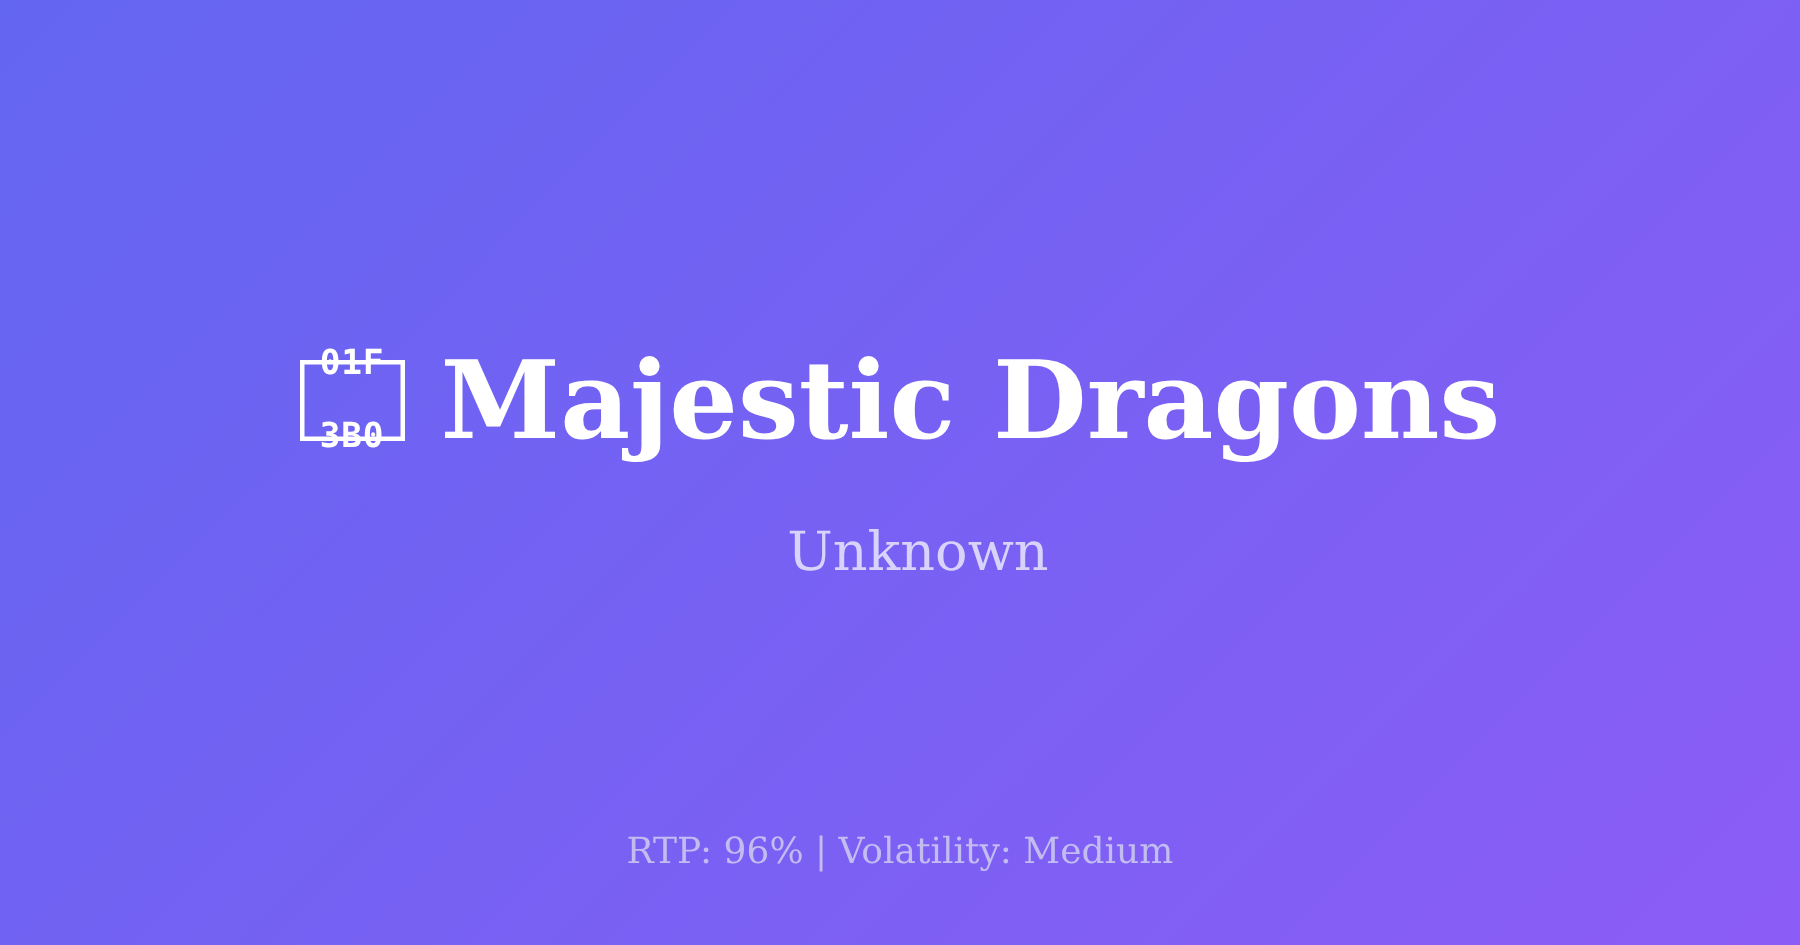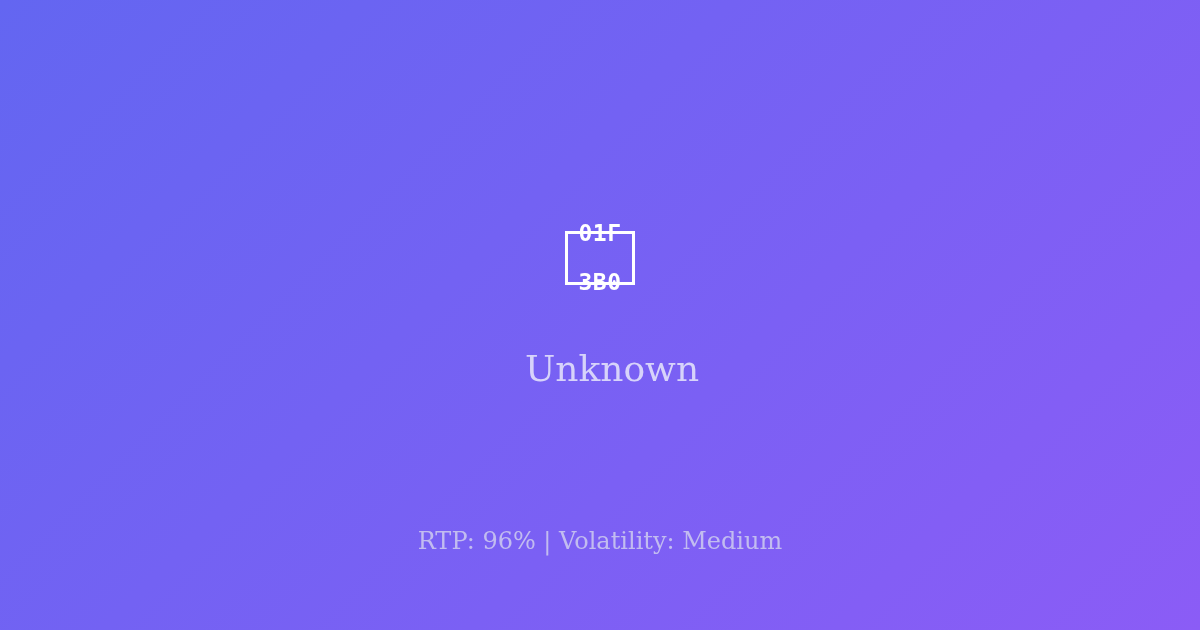--- a/index.html
+++ b/index.html
@@ -95,21 +95,21 @@
     font-weight: normal;
     color: #d7d3fa;
     line-height: 1.2;
     white-space: nowrap;
     padding-left: 12px;
   }
 
   
   .game-meta {
     position: absolute;
-    top: 527px;
+    top: 553px;
     left: 0;
     width: 1200px;
     text-align: center;
     font-size: 24px;
     font-weight: normal;
     color: #c2bcf0;
     line-height: 1.2;
     white-space: nowrap;
   }
 </style>
@@ -118,20 +118,21 @@
 
 <div class="og-card">
 
   <div class="title-row">
 
     <div class="game-title">
       <span class="tofu">
         <span class="tofu-row">01F</span>
         <span class="tofu-row">3B0</span>
       </span>
+      <span class="title-text">Majestic Dragons</span>
     </div>
 
     <div class="game-subtitle">Unknown</div>
 
     <div class="game-meta">RTP: 96% | Volatility: Medium</div>
 
   </div>
 
 </div>
 

